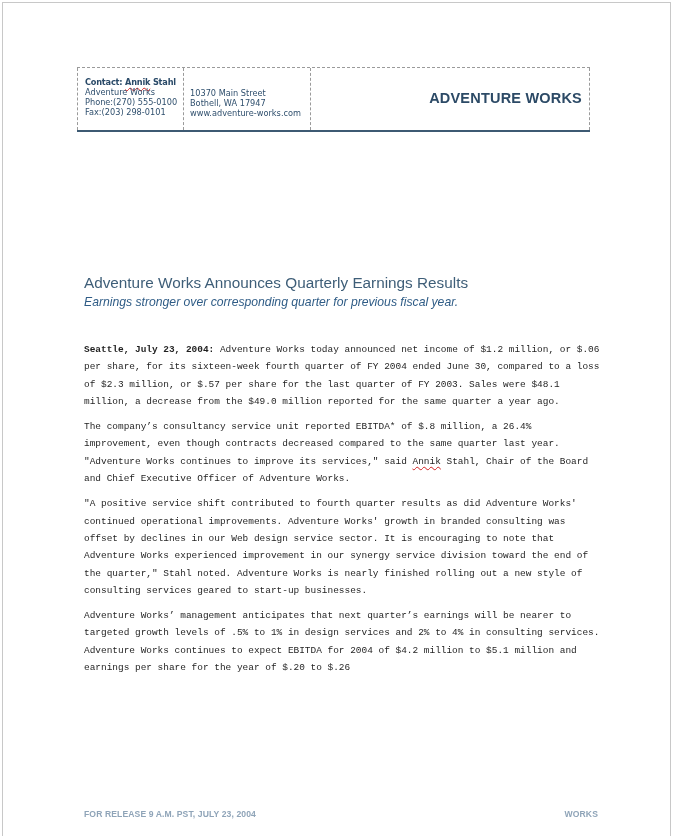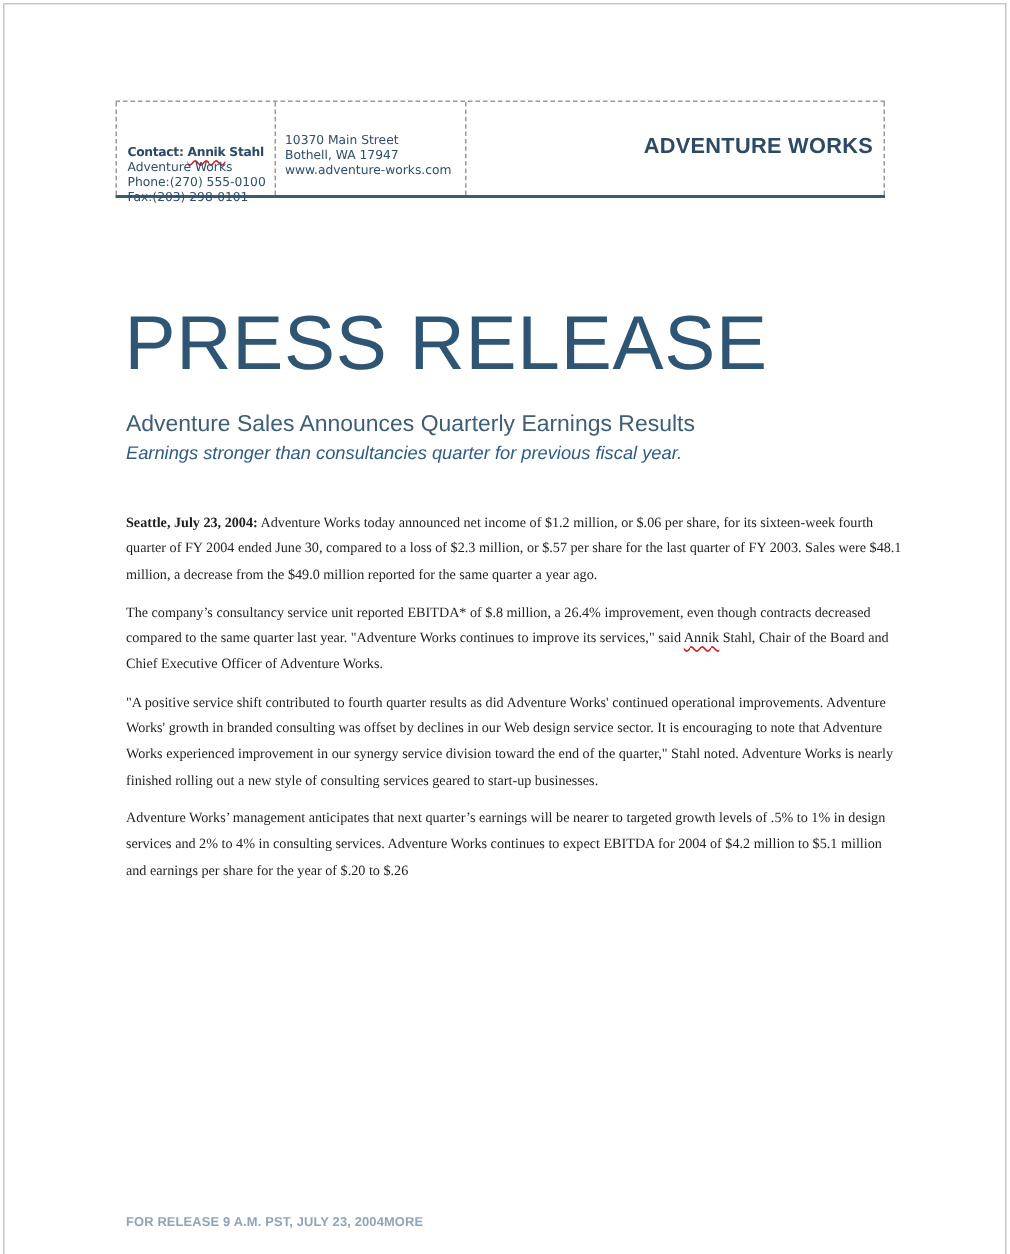--- a/index.html
+++ b/index.html
@@ -52,21 +52,20 @@
       border-right: 1px dashed #9a9a9a;
       display: flex;
       align-items: center;
       justify-content: flex-end;
       padding: 0 7px 2px 0;
     }
     .contact-name {
       font-weight: bold;
       color: #2a4a68;
       letter-spacing: -0.2px;
-      margin-top: 19px;
     }
     .spell-err {
       text-decoration: underline wavy #d02020;
       text-decoration-thickness: 1px;
       text-underline-offset: 2px;
     }
     .company-logo {
       font-family: "Liberation Sans", sans-serif;
       font-weight: bold;
       font-size: 14.5px;
@@ -110,33 +109,34 @@
     }
     
     .body {
       position: absolute;
       left: 81px;
       top: 338px;
       width: 518px;
     }
     .para {
       margin: 0 0 8px 0;
-      font-family: Liberation Serif, serif;
+      font-family: Liberation Mono, monospace;
       font-size: 9.45px;
       line-height: 17.3px;
       color: #1f1f1f;
     }
     .para .dateline { font-weight: bold; }
     
     .footer {
       position: absolute;
       left: 81px;
       top: 806px;
       width: 514px;
       display: flex;
+      justify-content: space-between;
       font-family: "Liberation Sans", sans-serif;
       font-weight: bold;
       font-size: 8.6px;
       color: #8fa4b8;
       letter-spacing: 0.1px;
     }
   </style>
 </head>
 <body>
 
@@ -152,29 +152,28 @@
     <div class="header-cell c2">
       <div>10370 Main Street</div>
       <div>Bothell, WA 17947</div>
       <div>www.adventure-works.com</div>
     </div>
     <div class="header-cell c3">
       <span class="company-logo">ADVENTURE WORKS</span>
     </div>
   </div>
 
-  <h1 class="title">PRESS RELEASE</h1>
-  <h2 class="headline">Adventure Sales Announces Quarterly Earnings Results</h2>
-  <p class="subheadline">Earnings stronger than consultancies quarter for previous fiscal year.</p>
+  <h2 class="headline">Adventure Works Announces Quarterly Earnings Results</h2>
+  <p class="subheadline">Earnings stronger over corresponding quarter for previous fiscal year.</p>
 
   <div class="body">
     <p class="para"><span class="dateline">Seattle, July 23, 2004:</span><span> Adventure Works today announced net income of $1.2 million, or $.06 per share, for its sixteen-week fourth quarter of FY 2004 ended June 30, compared to a loss of $2.3 million, or $.57 per share for the last quarter of FY 2003. Sales were $48.1 million, a decrease from the $49.0 million reported for the same quarter a year ago.</span></p>
     <p class="para"><span>The company’s consultancy service unit reported EBITDA* of $.8 million, a 26.4% improvement, even though contracts decreased compared to the same quarter last year. "Adventure Works continues to improve its services," said </span><span class="spell-err">Annik</span><span> Stahl, Chair of the Board and Chief Executive Officer of Adventure Works.</span></p>
     <p class="para">"A positive service shift contributed to fourth quarter results as did Adventure Works' continued operational improvements. Adventure Works' growth in branded consulting was offset by declines in our Web design service sector. It is encouraging to note that Adventure Works experienced improvement in our synergy service division toward the end of the quarter," Stahl noted. Adventure Works is nearly finished rolling out a new style of consulting services geared to start-up businesses.</p>
     <p class="para">Adventure Works’ management anticipates that next quarter’s earnings will be nearer to targeted growth levels of .5% to 1% in design services and 2% to 4% in consulting services. Adventure Works continues to expect EBITDA for 2004 of $4.2 million to $5.1 million and earnings per share for the year of $.20 to $.26</p>
   </div>
 
   <div class="footer">
     <span>FOR RELEASE 9 A.M. PST, JULY 23, 2004</span>
-    <span>MORE</span>
+    <span>WORKS</span>
   </div>
 
 </div>
 
 </body></html>

